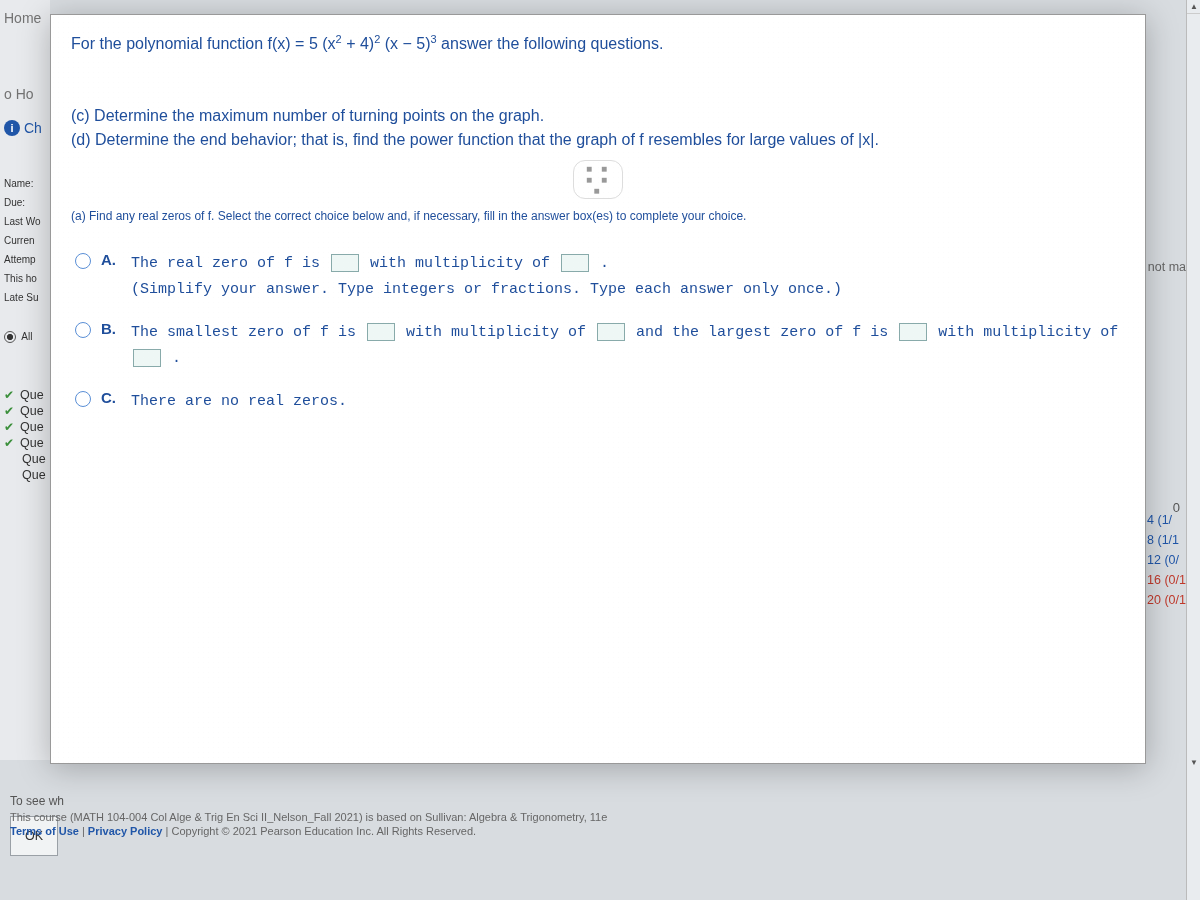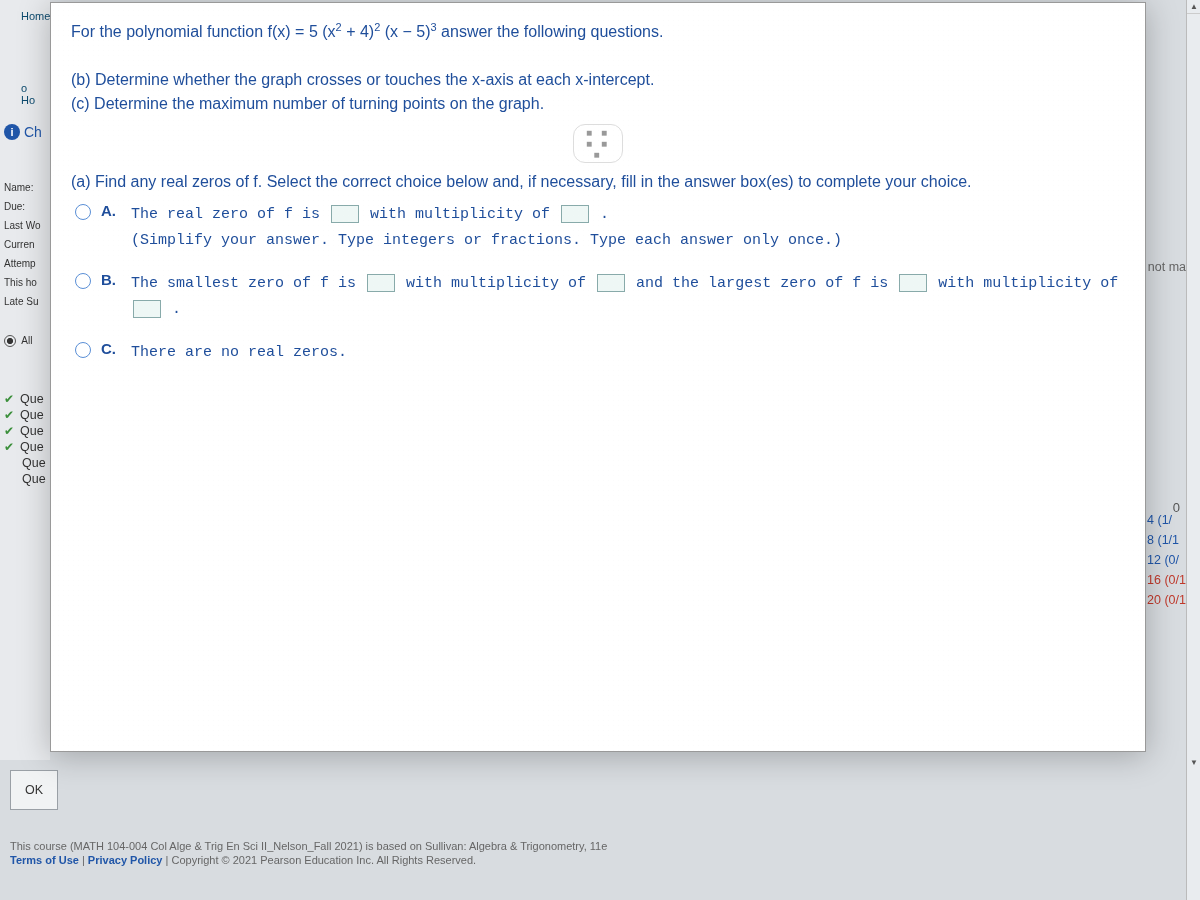--- a/index.html
+++ b/index.html
@@ -36,31 +36,31 @@
     font-size: 8px; text-align: center; line-height: 14px; color: #555;
   }
   .bg-sidebar {
     position: absolute;
     left: 0; top: 0;
     width: 50px;
     height: 760px;
     background: #e8eaed;
     z-index: 1;
   }
-  .bg-sidebar a { display:block; color:#0c4a6e; padding:10px 21px; font-size:11px; text-decoration:none;}
+  .bg-sidebar a { display:block; color:#737373; padding:10px 4px; font-size:14px; text-decoration:none;}
   .bg-sidebar .info-row { display:flex; align-items:center; gap:4px; padding:8px 4px; color:#2056a8;}
   .bg-sidebar .info-icon {
     width:16px;height:16px;border-radius:50%;background:#2056a8;color:#fff;font-size:11px;font-weight:bold;display:flex;align-items:center;justify-content:center;
   }
   .bg-labels { font-size:10px; color:#333; padding:4px 4px;}
 
   .modal {
     position: absolute;
     left: 50px;
-    top: 2px;
+    top: 14px;
     width: 1096px;
     height: 750px;
     background: #fff;
     border: 1px solid #999;
     box-shadow: 0 4px 30px rgba(0,0,0,.25);
     z-index: 10;
     overflow: hidden;
   }
   .modal-body {
     padding: 16px 20px;
@@ -78,21 +78,21 @@
     width: 50px;
     margin: 8px auto 10px auto;
     text-align:center;
     letter-spacing:3px;
     color:#999;
     border:1px solid #ddd;
     border-radius:12px;
     padding:2px 8px;
     font-size:10px;
   }
-  .part-a-instr { font-size:16px; color:#1f4e9b; margin-bottom:11px; }
+  .part-a-instr { font-size:12px; color:#1f4e9b; margin-bottom:28px; }
   .choices { padding-left:4px; }
   .choice-row { display:flex; align-items:flex-start; gap:10px; margin-bottom:18px;}
   .radio {
     width:16px;height:16px;border:1.5px solid #5a8fd6;border-radius:50%;flex:none;margin-top:2px;background:#fff;
   }
   .choice-label { font-weight:bold; color:#1f4e9b; font-size:15px; flex:none; width:20px;}
   .choice-text { color:#1f4e9b; font-size:15px; line-height:1.7;font-family:Liberation Mono, monospace;}
   .ans-box {
     display:inline-block;
     width:28px; height:18px;
@@ -119,21 +119,21 @@
     border:1px solid #9aa0a6;
     background:#f1f3f4;
     padding:12px 14px;
     font-size:12.5px;
     color:#333;
     cursor:pointer;
   }
   .course-footer {
     position:absolute;
     left:10px;
-    top: 839px;
+    top: 810px;
     font-size:11px;
     color:#666;
     line-height:1.3;
     width: 1100px;
   }
   .course-footer a { color:#2056a8; text-decoration:none;font-weight:bold;}
 
   
   .right-q-links {
     position:absolute;
@@ -228,22 +228,23 @@
   <div>Question 12 (0/</div>
   <div class="red">Question 16 (0/1</div>
   <div class="red">Question 20 (0/1</div>
 </div>
 
 <div class="modal">
   <div class="modal-body">
     <div class="problem-stem">
       <span>For the polynomial function f(x) = 5 (x</span><sup>2</sup><span> + 4)</span><sup>2</sup><span> (x − 5)</span><sup>3</sup><span> answer the following questions.</span><br>
       <br>
-      <span>(b) Determine whether the graph crosses or touches the x-axis at each x-intercept.</span><br>
+      <br>
       <span>(c) Determine the maximum number of turning points on the graph.</span><br>
+      <span>(d) Determine the end behavior; that is, find the power function that the graph of f resembles for large values of |x|.</span>
     </div>
     <div class="divider-dots">■ ■ ■ ■ ■</div>
     <div class="part-a-instr">(a) Find any real zeros of f. Select the correct choice below and, if necessary, fill in the answer box(es) to complete your choice.</div>
 
     <div class="choices">
 
       <div class="choice-row">
         <div class="radio"></div>
         <div class="choice-label">A.</div>
         <div class="choice-text">
@@ -275,20 +276,21 @@
       <div class="choice-row">
         <div class="radio"></div>
         <div class="choice-label">C.</div>
         <div class="choice-text">There are no real zeros.</div>
       </div>
     </div>
   </div>
 </div>
 
 <div class="below-modal">
+  <div class="to-see">To see wh</div>
   <button class="ok-btn">OK</button>
 </div>
 
 <div class="course-footer">
   <span>This course (MATH 104-004 Col Alge &amp; Trig En Sci II_Nelson_Fall 2021) is based on Sullivan: Algebra &amp; Trigonometry, 11e</span><br>
   <a href="#">Terms of Use</a> |
   <a href="#">Privacy Policy</a> |
   <span>Copyright © 2021 Pearson Education Inc. All Rights Reserved.</span>
 </div>
 

